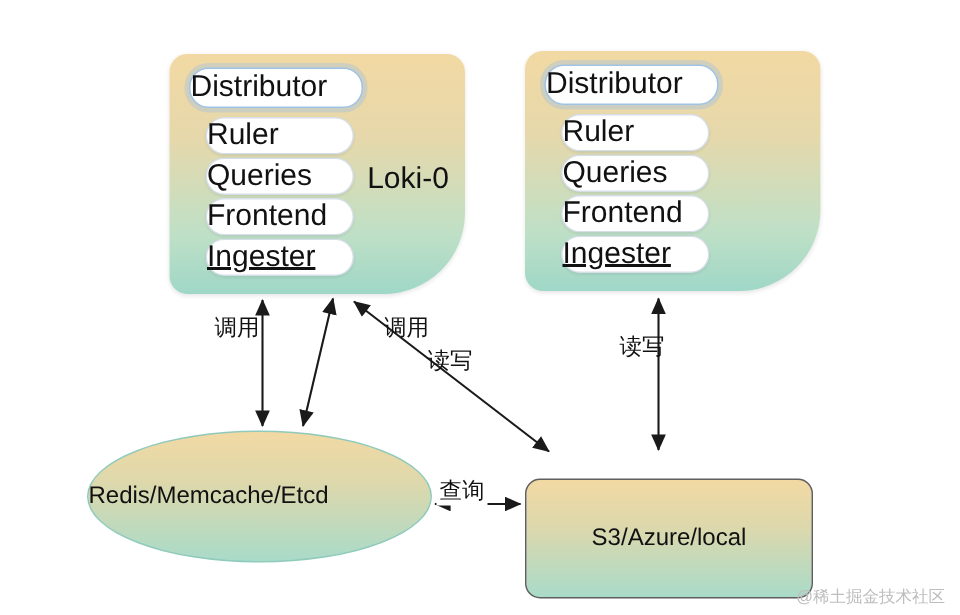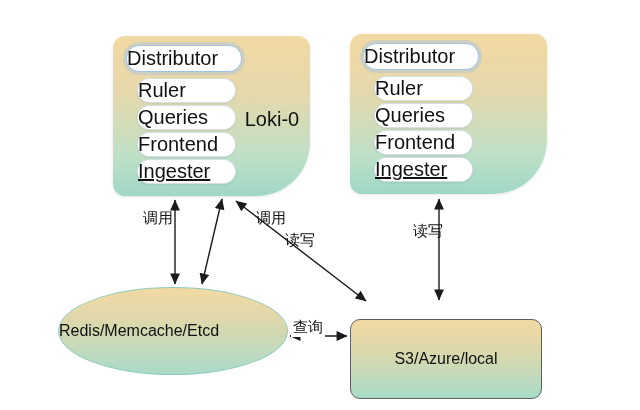--- a/index.html
+++ b/index.html
@@ -121,14 +121,15 @@
   <div class="storage-node">
     <span>S3/Azure/local</span>
   </div>
 
   <div class="edge-label lbl-call-left">调用</div>
   <div class="edge-label lbl-call-right">调用</div>
   <div class="edge-label lbl-rw-left">读写</div>
   <div class="edge-label lbl-rw-right">读写</div>
   <div class="edge-label lbl-query">查询</div>
 
+  <div class="watermark">@稀土掘金技术社区</div>
 
 </div>
 
 </body></html>

